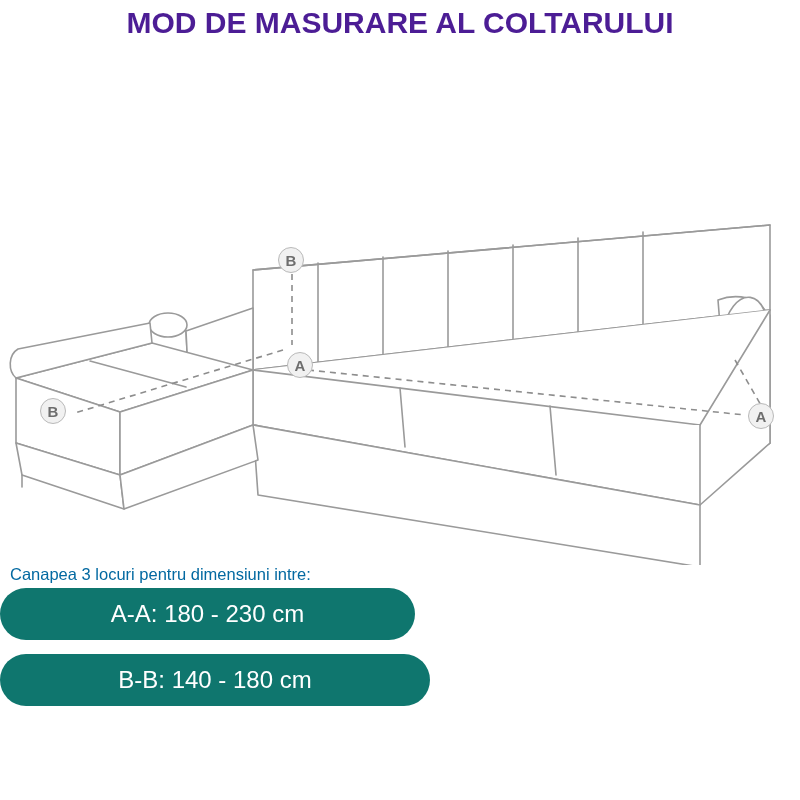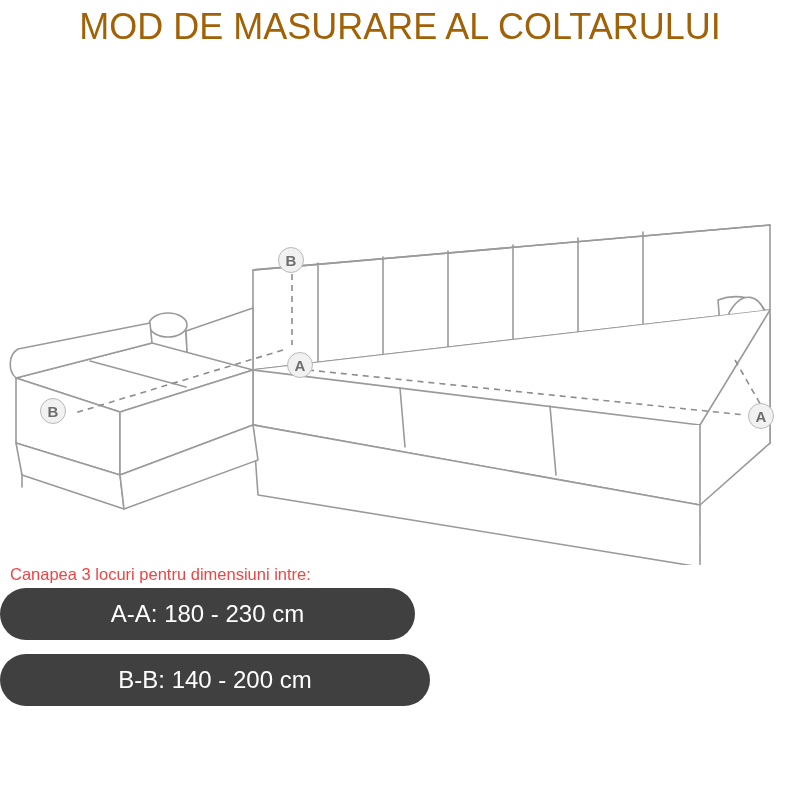--- a/index.html
+++ b/index.html
@@ -19,23 +19,23 @@
     width: 800px;
     height: 800px;
   }
 
   
   .header {
     padding-top: 6px;
     text-align: center;
   }
   .title-main {
-    font-size: 36px;
-    font-weight: normal;
-    color: #a16207;
+    font-size: 30px;
+    font-weight: bold;
+    color: #4c1d95;
     letter-spacing: 0px;
     line-height: 1.15;
     margin: 0;
   }
   .title-sub {
     font-size: 30px;
     font-weight: bold;
     color: #0b52a0;
     line-height: 1.22;
     margin: 6px 0 0 0;
@@ -73,27 +73,27 @@
     position: absolute;
     left: 0;
     top: 565px;
     width: 800px;
   }
   .info-row {
     margin-bottom: 4px;
   }
   .info-caption {
     font-size: 16.5px;
-    color: #ef4444;
+    color: #0369a1;
     margin: 0 0 4px 10px;
   }
   .pill {
     height: 52px;
     border-radius: 26px;
-    background: #404040;
+    background: #0f766e;
     color: #ffffff;
     display: flex;
     align-items: center;
     justify-content: center;
     font-size: 24px;
     font-weight: normal;
     box-sizing: border-box;
   }
   .pill-a { width: 415px; margin-left: 0; }
   .pill-b { width: 430px; margin-left: 0; }
@@ -191,18 +191,18 @@
   <div class="info">
 
     <div class="info-row">
       <p class="info-caption">Canapea 3 locuri pentru dimensiuni intre:</p>
       <div class="pill pill-a">A-A: 180 - 230 cm</div>
     </div>
 
     <div class="info-spacer"></div>
 
     <div class="info-row">
-      <div class="pill pill-b">B-B: 140 - 200 cm</div>
+      <div class="pill pill-b">B-B: 140 - 180 cm</div>
     </div>
 
   </div>
 
 </div>
 
 </body></html>

